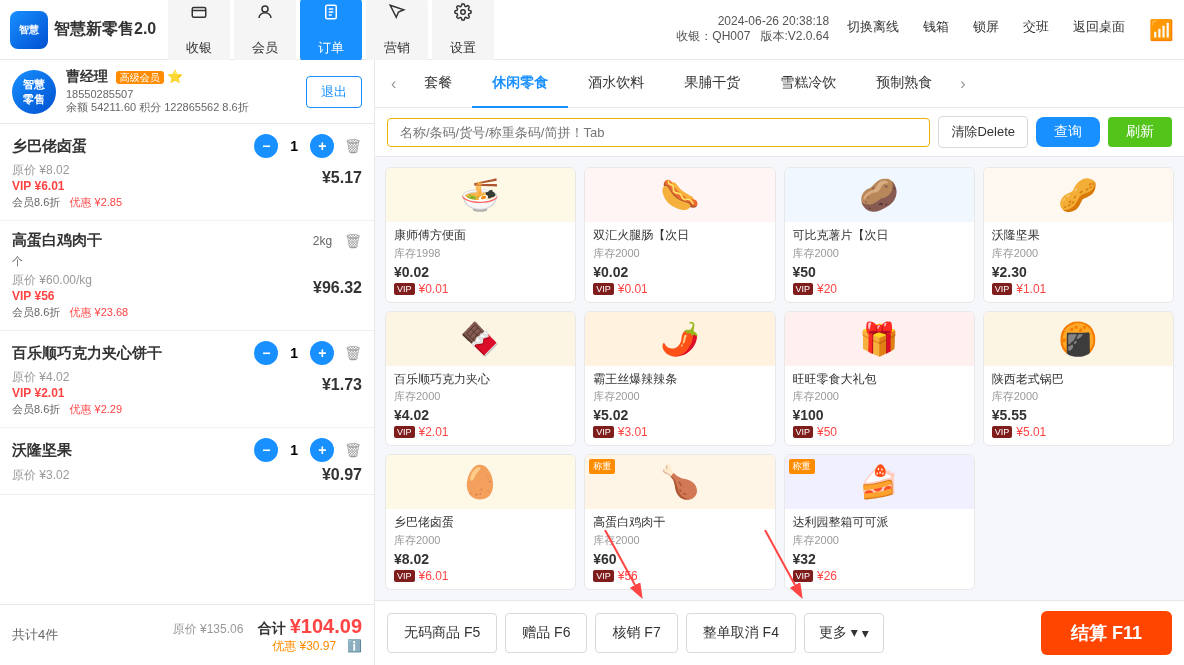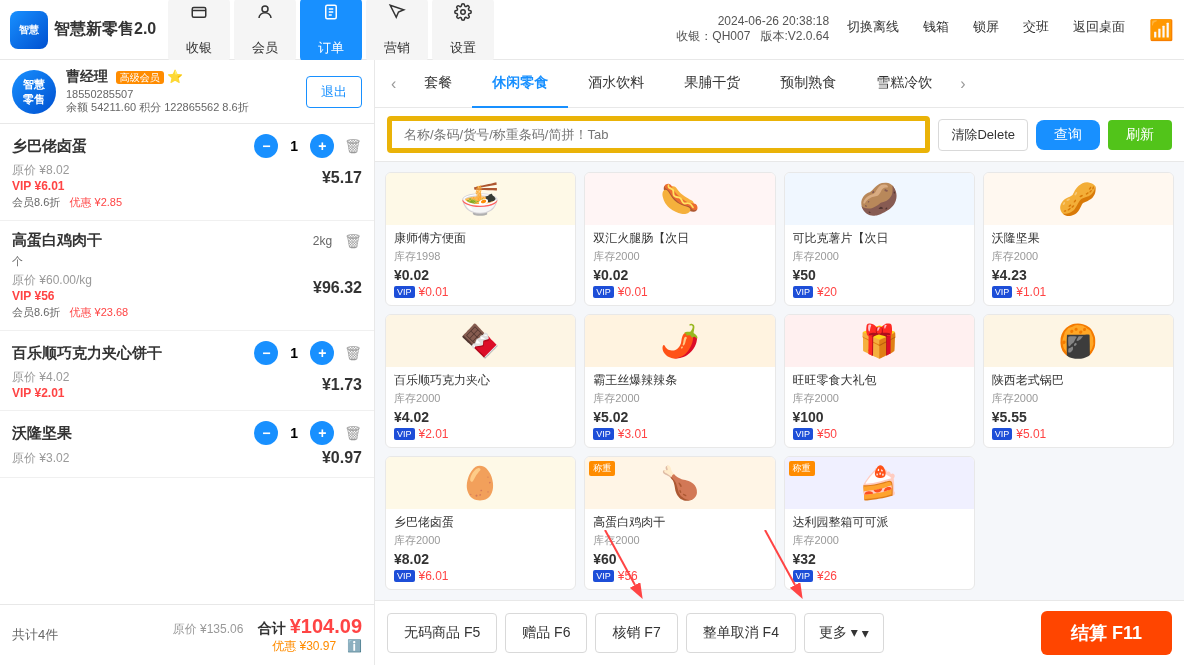--- a/index.html
+++ b/index.html
@@ -279,21 +279,21 @@
     .search-bar {
       display: flex;
       align-items: center;
       padding: 8px 12px;
       background: #fff;
       border-bottom: 1px solid #e8e8e8;
       gap: 8px;
     }
     .search-input {
       flex: 1;
-      border: 5px solid #eab308;
+      border: 1px solid #eab308;
       border-radius: 4px;
       padding: 6px 12px;
       font-size: 13px;
       color: #999;
       outline: none;
     }
     .clear-btn {
       background: none;
       border: 1px solid #d9d9d9;
       border-radius: 4px;
@@ -371,21 +371,21 @@
       font-weight: bold;
       color: #333;
     }
     .product-vip {
       display: flex;
       align-items: center;
       gap: 4px;
       margin-top: 2px;
     }
     .vip-badge {
-      background: #1d4ed8;
+      background: #7f1d1d;
       color: white;
       font-size: 9px;
       padding: 1px 3px;
       border-radius: 2px;
     }
     .vip-price-small {
       color: #ff4444;
       font-size: 12px;
     }
     .weigh-badge {
@@ -581,20 +581,24 @@
             <button class="delete-btn">🗑</button>
           </div>
         </div>
         <div class="cart-item-price-row">
           <div class="price-info">
             <span class="orig-price-line">原价 ¥4.02</span><br>
             <span class="vip-price">VIP ¥2.01</span>
           </div>
           <span class="item-total">¥1.73</span>
         </div>
+        <div class="discount-row">
+          <span>会员8.6折</span>&nbsp;&nbsp;
+          <span class="discount-highlight">优惠 ¥2.29</span>
+        </div>
       </div>
 
       <div class="cart-item">
         <div class="cart-item-header">
           <span class="cart-item-name">沃隆坚果</span>
           <div class="qty-controls">
             <button class="qty-btn minus">−</button>
             <span class="qty-value">1</span>
             <button class="qty-btn plus">+</button>
             <button class="delete-btn">🗑</button>
@@ -632,22 +636,22 @@
   </div>
 
   <div class="right-panel">
 
     <div class="category-nav">
       <button class="cat-arrow">‹</button>
       <span class="cat-item">套餐</span>
       <span class="cat-item active">休闲零食</span>
       <span class="cat-item">酒水饮料</span>
       <span class="cat-item">果脯干货</span>
+      <span class="cat-item">雪糕冷饮</span>
       <span class="cat-item">预制熟食</span>
-      <span class="cat-item">雪糕冷饮</span>
       <button class="cat-arrow">›</button>
     </div>
 
     <div class="search-bar">
       <input class="search-input" type="text" placeholder="名称/条码/货号/称重条码/简拼！Tab" style="">
       <button class="clear-btn">清除Delete</button>
       <button class="query-btn">查询</button>
       <button class="refresh-btn">刷新</button>
     </div>
 
@@ -690,21 +694,21 @@
             <span class="vip-price-small">¥20</span>
           </div>
         </div>
       </div>
 
       <div class="product-card">
         <div class="product-img" style="background:#fff8f0;">🥜</div>
         <div class="product-info">
           <div class="product-name">沃隆坚果</div>
           <div class="product-stock">库存2000</div>
-          <div class="product-price">¥4.23</div>
+          <div class="product-price">¥2.30</div>
           <div class="product-vip">
             <span class="vip-badge">VIP</span>
             <span class="vip-price-small">¥1.01</span>
           </div>
         </div>
       </div>
 
       <div class="product-card">
         <div class="product-img" style="background:#fdf5e4;">🍫</div>
         <div class="product-info">

